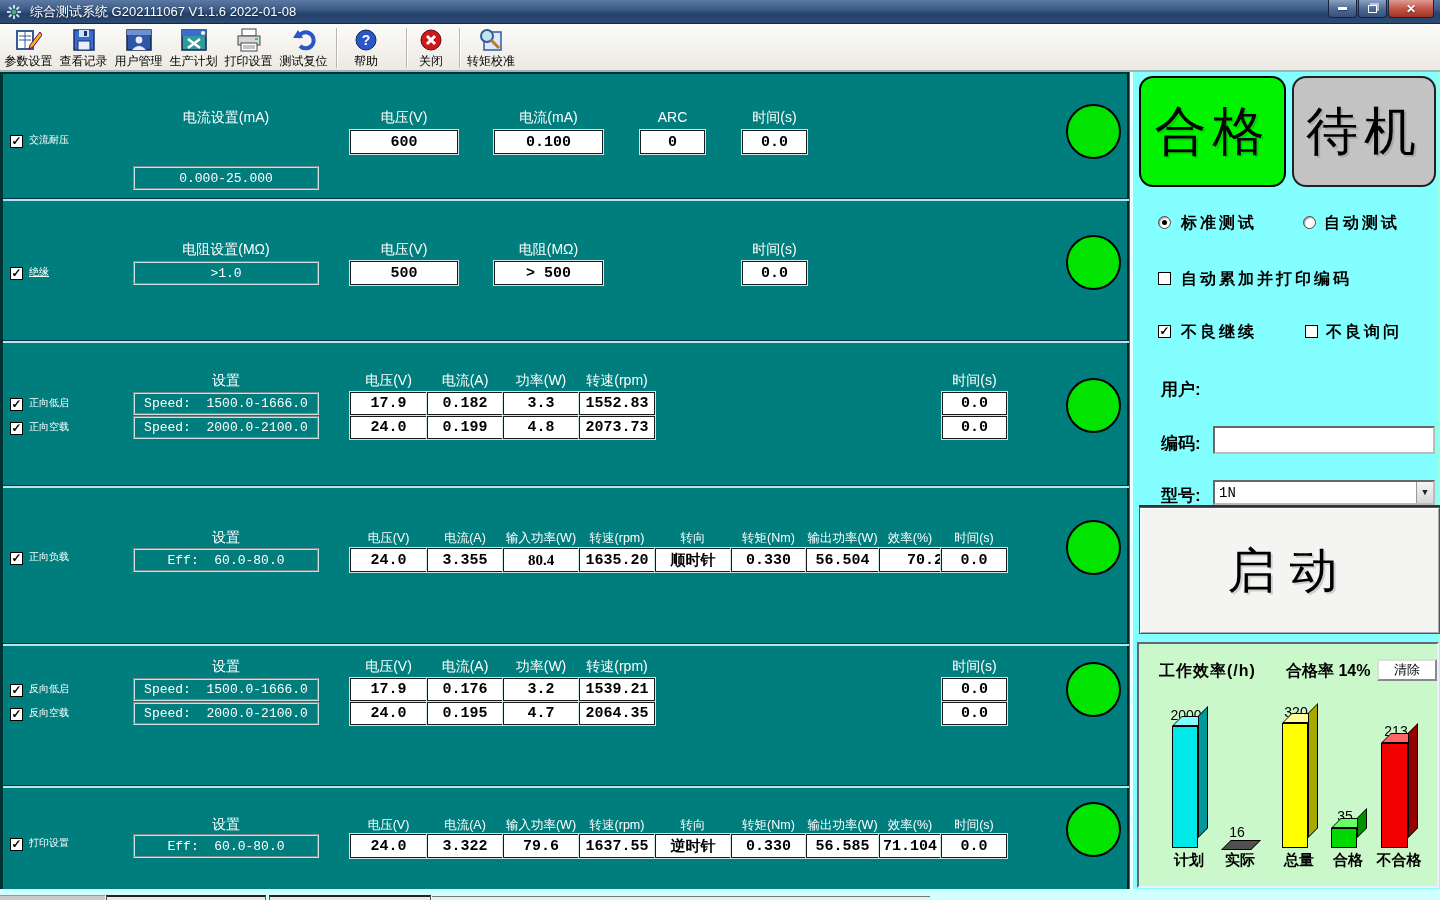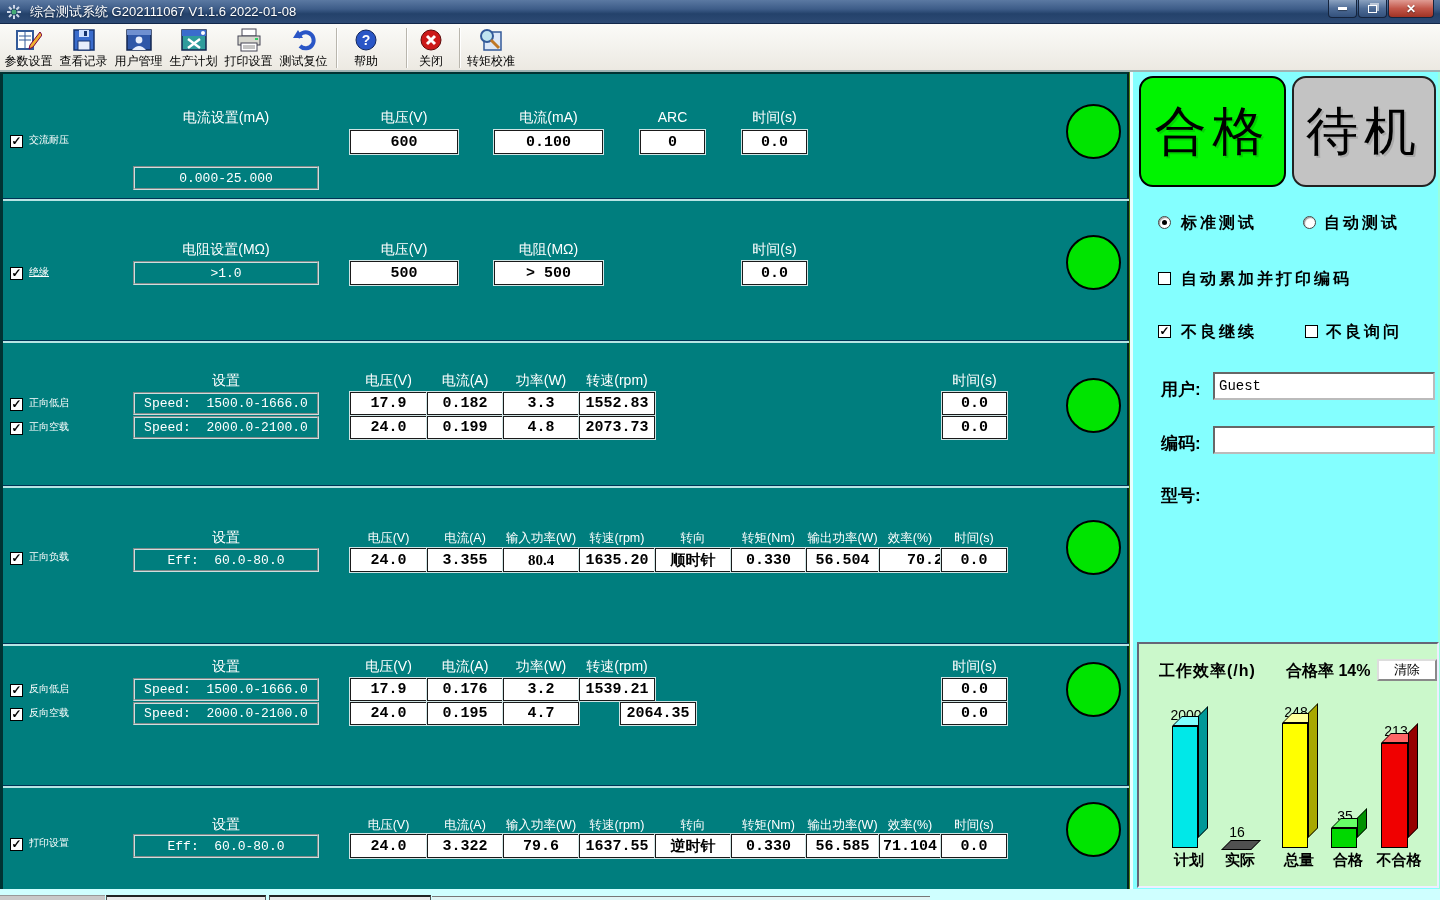--- a/index.html
+++ b/index.html
@@ -319,21 +319,21 @@
   <span class="hdr" style="left:427px;top:658px;width:76px;">电流(A)</span>
   <span class="hdr" style="left:503px;top:658px;width:76px;">功率(W)</span>
   <span class="hdr" style="left:579px;top:658px;width:76px;">转速(rpm)</span>
   <div class="vfield" style="left:350px;top:678px;width:77px;height:23px;">17.9</div>
   <div class="vfield" style="left:427px;top:678px;width:76px;height:23px;">0.176</div>
   <div class="vfield" style="left:503px;top:678px;width:76px;height:23px;">3.2</div>
   <div class="vfield" style="left:579px;top:678px;width:76px;height:23px;">1539.21</div>
   <div class="vfield" style="left:350px;top:702px;width:77px;height:23px;">24.0</div>
   <div class="vfield" style="left:427px;top:702px;width:76px;height:23px;">0.195</div>
   <div class="vfield" style="left:503px;top:702px;width:76px;height:23px;">4.7</div>
-  <div class="vfield" style="left:579px;top:702px;width:76px;height:23px;margin-left:41px;">2064.35</div>
+  <div class="vfield" style="left:579px;top:702px;width:76px;height:23px;">2064.35</div>
   <span class="hdr" style="left:942px;top:658px;width:65px;">时间(s)</span>
   <div class="vfield" style="left:942px;top:678px;width:65px;height:23px;">0.0</div>
   <div class="vfield" style="left:942px;top:702px;width:65px;height:23px;">0.0</div>
   <div class="ind" style="left:1066px;top:662px;"></div>
 
   <span class="cb on" style="left:10px;top:838px;"></span>
   <span class="rowlbl" style="left:29px;top:836px;">打印设置</span>
   <span class="hdr" style="left:133px;top:816px;width:186px;">设置</span>
   <div class="sfield" style="left:133px;top:834px;width:186px;height:24px;">Eff:  60.0-80.0</div>
   <span class="hdr small" style="left:350px;top:817px;width:77px;">电压(V)</span>
@@ -367,25 +367,29 @@
 
     <span class="cb" style="left:25px;top:200px;"></span>
     <span class="optlabel" style="position:absolute;left:48px;top:197px;">自动累加并打印编码</span>
 
     <span class="cb on" style="left:25px;top:253px;"></span>
     <span class="optlabel" style="position:absolute;left:48px;top:250px;">不良继续</span>
     <span class="cb" style="left:172px;top:253px;"></span>
     <span class="optlabel" style="position:absolute;left:193px;top:250px;">不良询问</span>
 
     <span class="flabel" style="left:28px;top:306px;">用户:</span>
-    <input class="tinput" style="left: 80px; top: 300px; width: 222px; height: 28px;" value="Guest">
     <span class="flabel" style="left:28px;top:360px;">编码:</span>
     <input class="tinput" style="left: 80px; top: 354px; width: 222px; height: 28px;" value="">
     <span class="flabel" style="left:28px;top:412px;">型号:</span>
-
+    <div class="combo" style="left:80px;top:408px;width:222px;height:25px;">
+      <span class="ctext">1N</span>
+      <span class="carrow">▼</span>
+    </div>
+
+    <div class="startbtn">启动</div>
 
     <div class="chartpanel">
       <span class="cp-title">工作效率(/h)</span>
       <span class="cp-rate">
         <span>合格率</span>
         <span class="cp-rateval">14%</span>
       </span>
       <div class="clearbtn">清除</div>
 
       <span class="bval" style="left:47px;top:63px;">2000</span>
@@ -395,21 +399,21 @@
           <div class="bf" style="background:#00E8E8;"></div>
       </div>
       <span class="bcat" style="left:50px;top:207px;">计划</span>
 
       <span class="bval" style="left:98px;top:180px;">16</span>
       <div class="bar" style="left:82px;top:196px;width:30px;height:8px;">
         <div class="bt" style="top:0;background:#505050;"></div>
       </div>
       <span class="bcat" style="left:101px;top:207px;">实际</span>
 
-      <span class="bval" style="left:157px;top:60px;">248</span>
+      <span class="bval" style="left:157px;top:60px;">320</span>
       <div class="bar" style="left:143px;top:79px;width:26px;height:125px;">
         <div class="bt" style="background:#FFFF99;"></div>
           <div class="bs" style="left:26px;background:#A8A800;"></div>
           <div class="bf" style="background:#FFFF00;"></div>
       </div>
       <span class="bcat" style="left:160px;top:207px;">总量</span>
 
       <span class="bval" style="left:206px;top:164px;">35</span>
       <div class="bar" style="left:192px;top:184px;width:26px;height:20px;">
         <div class="bt" style="background:#66FF66;"></div>

